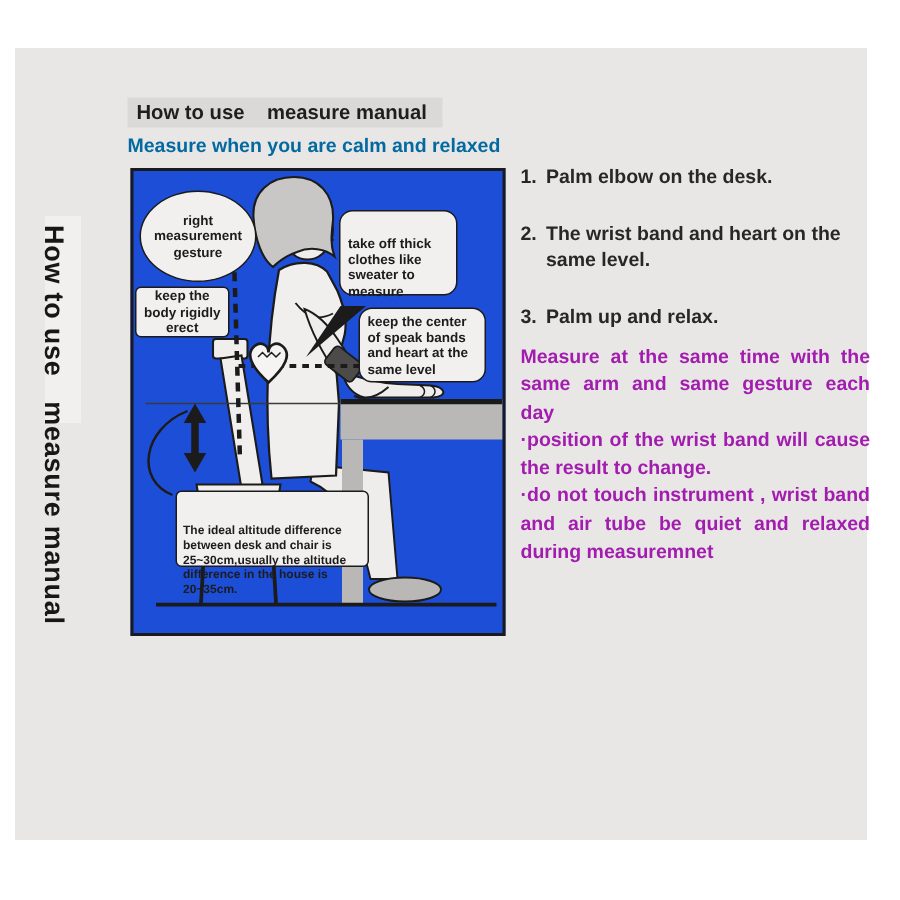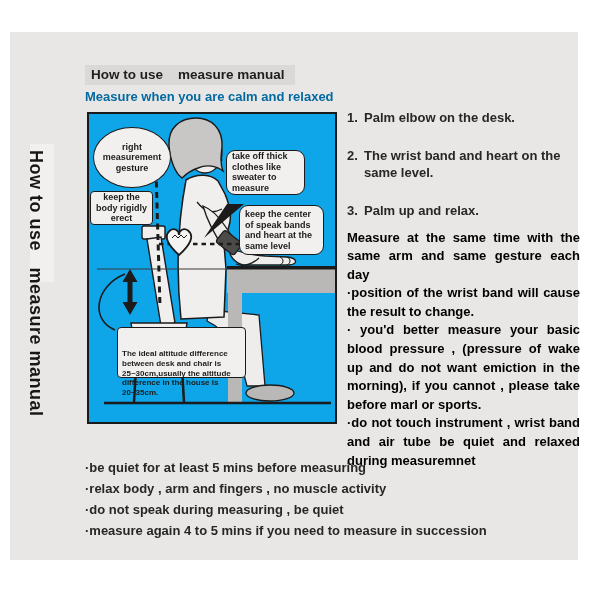--- a/index.html
+++ b/index.html
@@ -26,61 +26,61 @@
     background:#dbd9d7;color:#1e1e1e;
     font-size:13.5px;font-weight:700;white-space:pre;
     padding:2px 10px 3px 6px;
   }
   .subtitle{
     position:absolute;left:75px;top:57px;
     font-size:13px;font-weight:700;color:#0369a1;white-space:pre;
   }
   .illustration{
     position:absolute;left:77px;top:80px;width:246px;height:308px;
-    border:2px solid #1a1a1a;background:#0ea5e9;
+    border:2px solid #1a1a1a;background:#1d4ed8;
   }
   .illu-svg{position:absolute;left:0;top:0;width:246px;height:308px;}
   .callout{
     position:absolute;background:#f2f0ee;border:1.8px solid #1b1b1b;
     color:#1c1c1c;font-size:9px;line-height:1.18;font-weight:600;
     box-sizing:border-box;
   }
   .co-oval{
     left:4px;top:13px;width:78px;height:61px;border-radius:50%;
     display:flex;align-items:center;justify-content:center;
     text-align:center;padding:4px 9px;
   }
   .co-erect{
     left:1px;top:77px;width:63px;height:34px;border-radius:4px;
     display:flex;align-items:center;justify-content:center;
     text-align:center;padding:2px 3px;
   }
   .co-clothes{
-    left:137px;top:36px;width:79px;height:45px;border-radius:9px;
-    padding:0 5px;
+    left:137px;top:26px;width:79px;height:57px;border-radius:9px;
+    padding:16px 5px;
   }
   .co-wrist{
     left:150px;top:91px;width:85px;height:50px;border-radius:9px;
     padding:3px 5px;
   }
   .co-altitude{
     left:28px;top:213px;width:129px;height:51px;border-radius:4px;
     padding:21px 4px;font-size:8px;line-height:1.22;
   }
   .instructions{
     position:absolute;left:337px;top:78px;width:233px;color:#272727;
   }
   .step{display:flex;font-size:13px;font-weight:600;line-height:1.3;}
   .step .num{width:17px;flex:none;}
   .step-1{margin-bottom:21px;}
   .step-2{margin-bottom:21px;}
   .step-3{margin-bottom:9px;}
   .para{
     font-size:13px;font-weight:600;line-height:1.43;
-    text-align:justify;margin:0;color:#000000;
+    text-align:justify;margin:0;color:#a21caf;
   }
   .bottom-notes{
     position:absolute;left:75px;top:425px;width:480px;
     font-size:13px;font-weight:600;line-height:1.62;color:#272727;
   }
 </style>
 </head>
 <body>
 
 <div class="scan">
@@ -166,24 +166,17 @@
     <div class="step step-2">
       <span class="num">2.</span>
       <span class="txt">The wrist band and heart on the same level.</span>
     </div>
     <div class="step step-3">
       <span class="num">3.</span>
       <span class="txt">Palm up and relax.</span>
     </div>
     <p class="para">Measure at the same time with the same arm and same gesture each day</p>
     <p class="para">·position of the wrist band will cause the result to change.</p>
-    <p class="para">· you'd better measure your basic blood pressure , (pressure of wake up and do not want emiction in the morning), if you cannot , please take before marl or sports.</p>
     <p class="para">·do not touch instrument , wrist band and air tube be quiet and relaxed during measuremnet</p>
   </div>
 
-  <div class="bottom-notes">
-    <div>·be quiet for at least 5 mins before measuring</div>
-    <div>·relax body , arm and fingers , no muscle activity</div>
-    <div>·do not speak during measuring , be quiet</div>
-    <div>·measure again 4 to 5 mins if you need to measure in succession</div>
-  </div>
 
 </div>
 
 </body></html>

